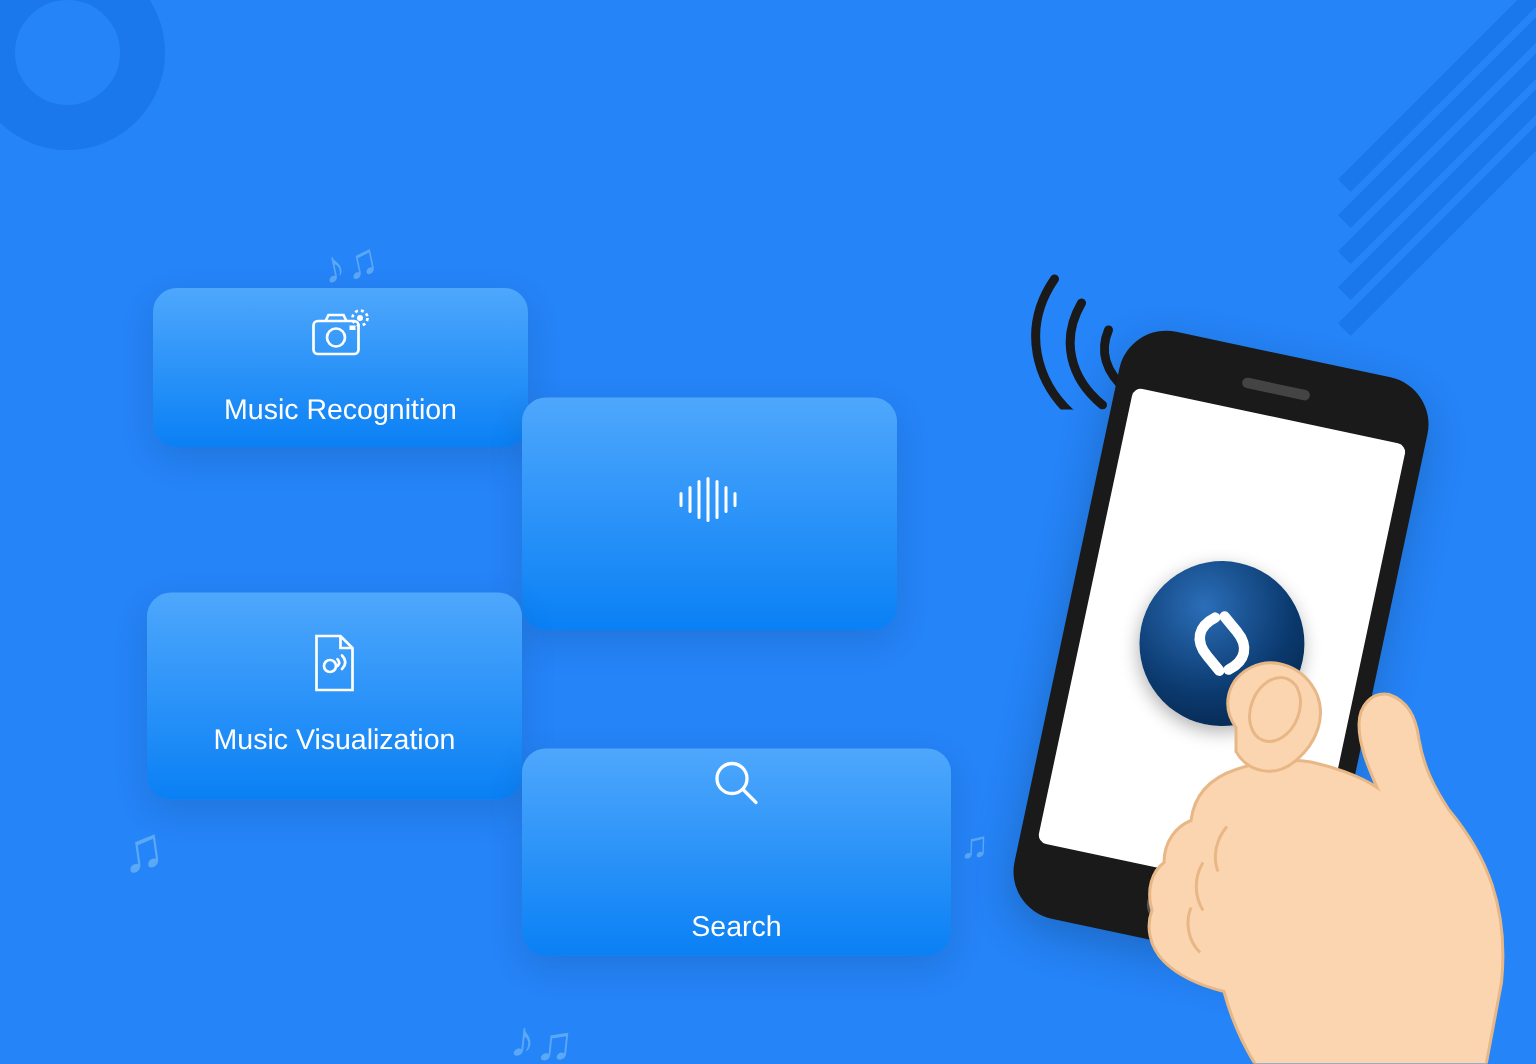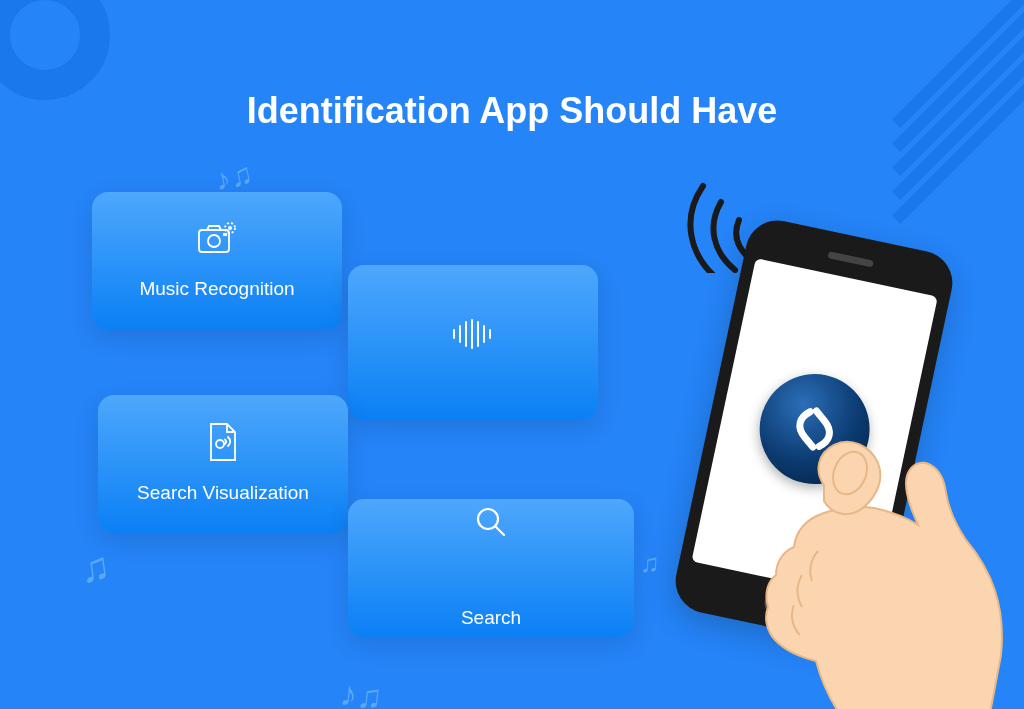--- a/index.html
+++ b/index.html
@@ -71,21 +71,21 @@
 }
 
 .card .icon { margin-bottom: 14px; }
 .card .label {
   font-size: 19px;
   font-weight: 500;
   text-align: center;
   line-height: 1.35;
 }
 
-.card1 { left: 92px; top: 192px; width: 250px; height: 138px; }
+.card1 { left: 102px; top: 192px; width: 250px; height: 106px; }
 .card2 { left: 348px; top: 265px; width: 250px; height: 155px; }
 .card3 { left: 98px; top: 395px; width: 250px; height: 138px; }
 .card4 { left: 348px; top: 499px; width: 286px; height: 138px; gap: 48px; }
 
 .music-note {
   position: absolute;
   color: #5BA8F7;
   font-size: 30px;
   z-index: 2;
 }
@@ -187,21 +187,20 @@
     <div class="stripe s5"></div>
 </div>
 
 <span class="music-note mn1">♪♫</span>
 <span class="music-note mn2">♫</span>
 <span class="music-note mn3">♪♫</span>
 <span class="music-note mn4">♫</span>
 
 <div class="title">
   <br>
-  <span>Identification App Should Have</span>
 </div>
 
 <div class="card card1">
   <span class="icon">
     <svg width="44" height="38" viewBox="0 0 44 38" fill="none" stroke="#fff" stroke-width="1.8">
       <rect x="4" y="10" width="30" height="22" rx="3"></rect>
       <circle cx="19" cy="21" r="6"></circle>
       <path d="M12 10l2-4h10l2 4"></path>
       <circle cx="35" cy="8" r="5" stroke-dasharray="2 2"></circle>
       <circle cx="35" cy="8" r="2" fill="#fff" stroke="none"></circle>
@@ -228,21 +227,21 @@
 <div class="card card3">
   <span class="icon">
     <svg width="32" height="40" viewBox="0 0 32 40" fill="none" stroke="#fff" stroke-width="1.8">
       <path d="M4 2h16l8 8v28H4z"></path>
       <path d="M20 2v8h8"></path>
       <circle cx="13" cy="22" r="4"></circle>
       <path d="M18 22c1.5-1.5 1.5-3 0-4.5" stroke-linecap="round"></path>
       <path d="M21 24c3-3 3-6 0-9" stroke-linecap="round"></path>
     </svg>
   </span>
-  <span class="label">Search Visualization</span>
+  <span class="label">Music Visualization</span>
 </div>
 
 <div class="card card4">
   <span class="icon">
     <svg width="34" height="34" viewBox="0 0 34 34" fill="none" stroke="#fff" stroke-width="2.2" stroke-linecap="round">
       <circle cx="14" cy="14" r="10"></circle>
       <line x1="22" y1="22" x2="30" y2="30"></line>
     </svg>
   </span>
   <span class="label">Search</span>

